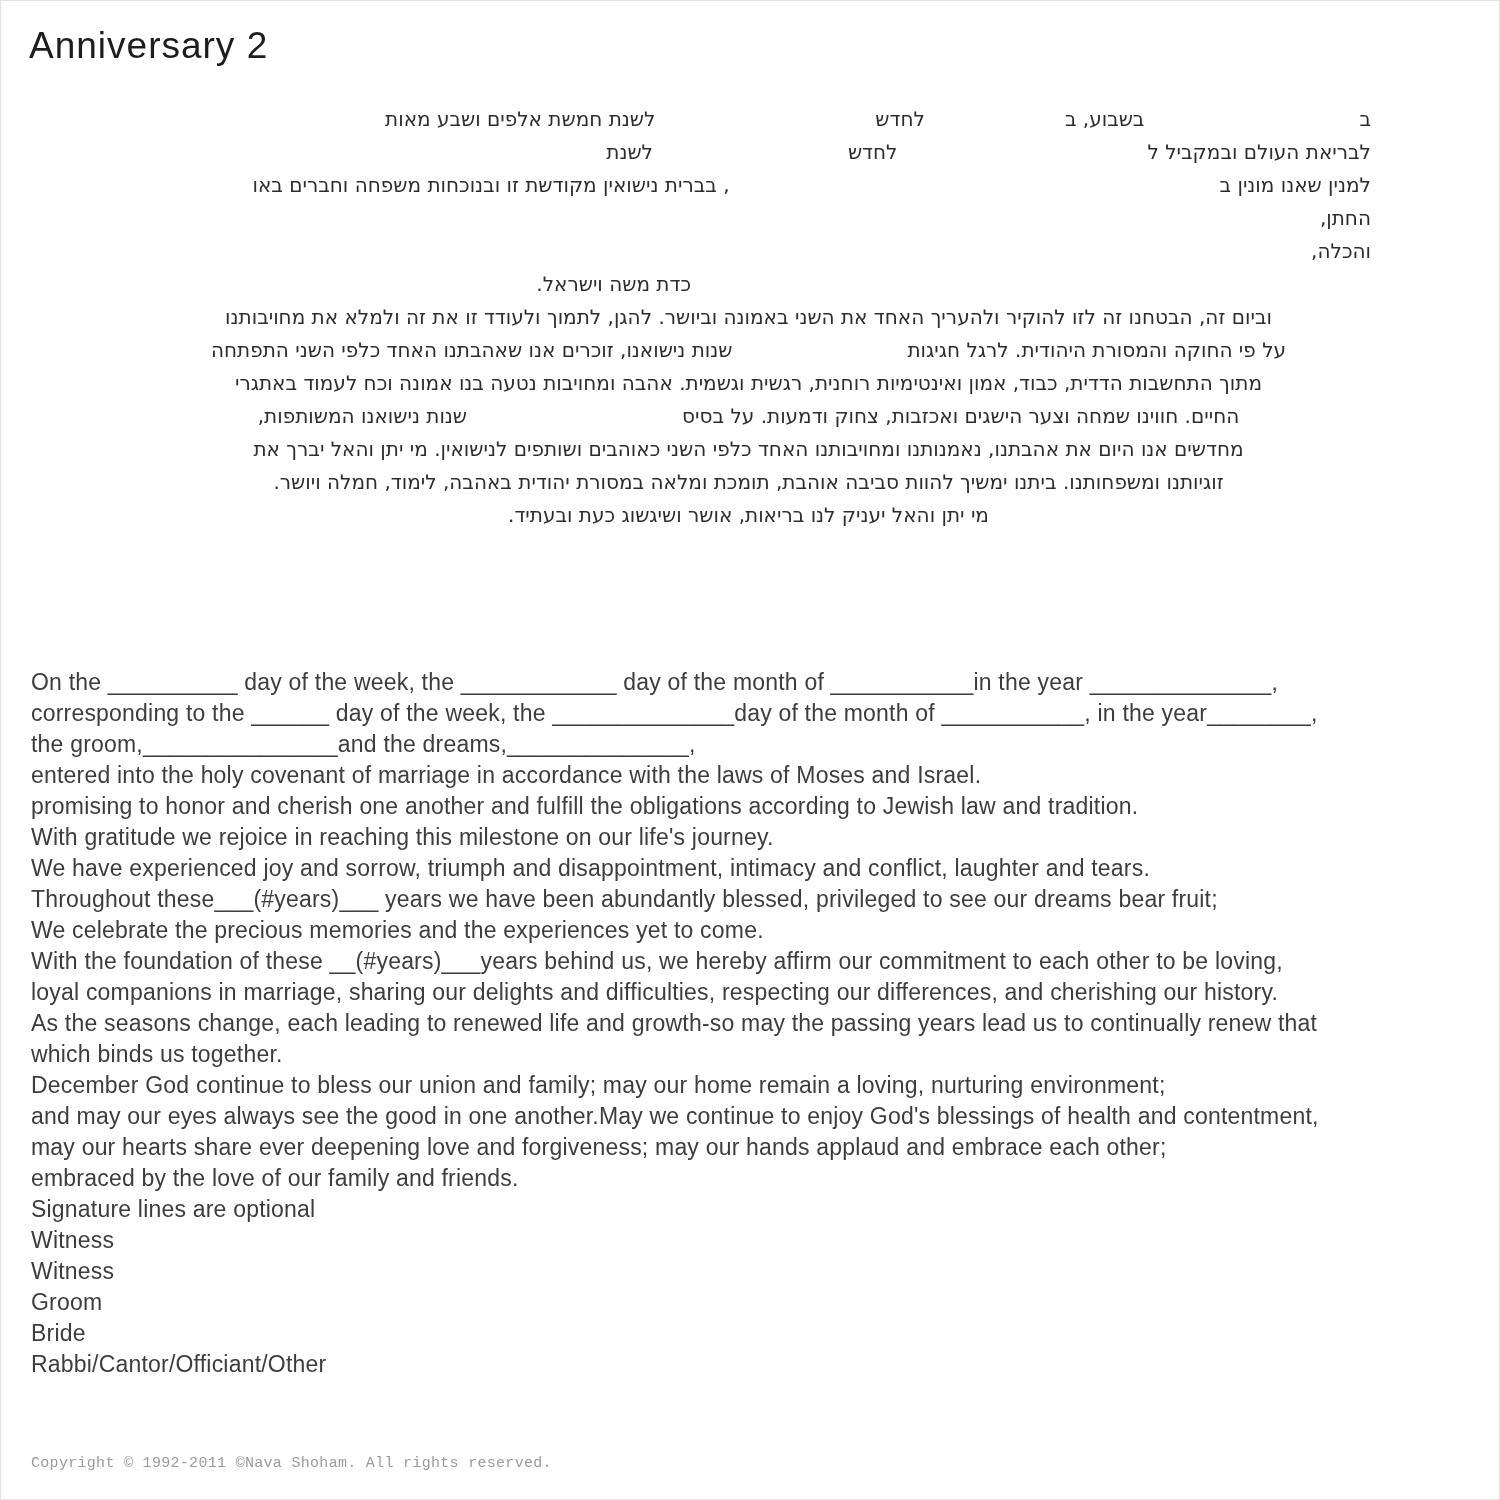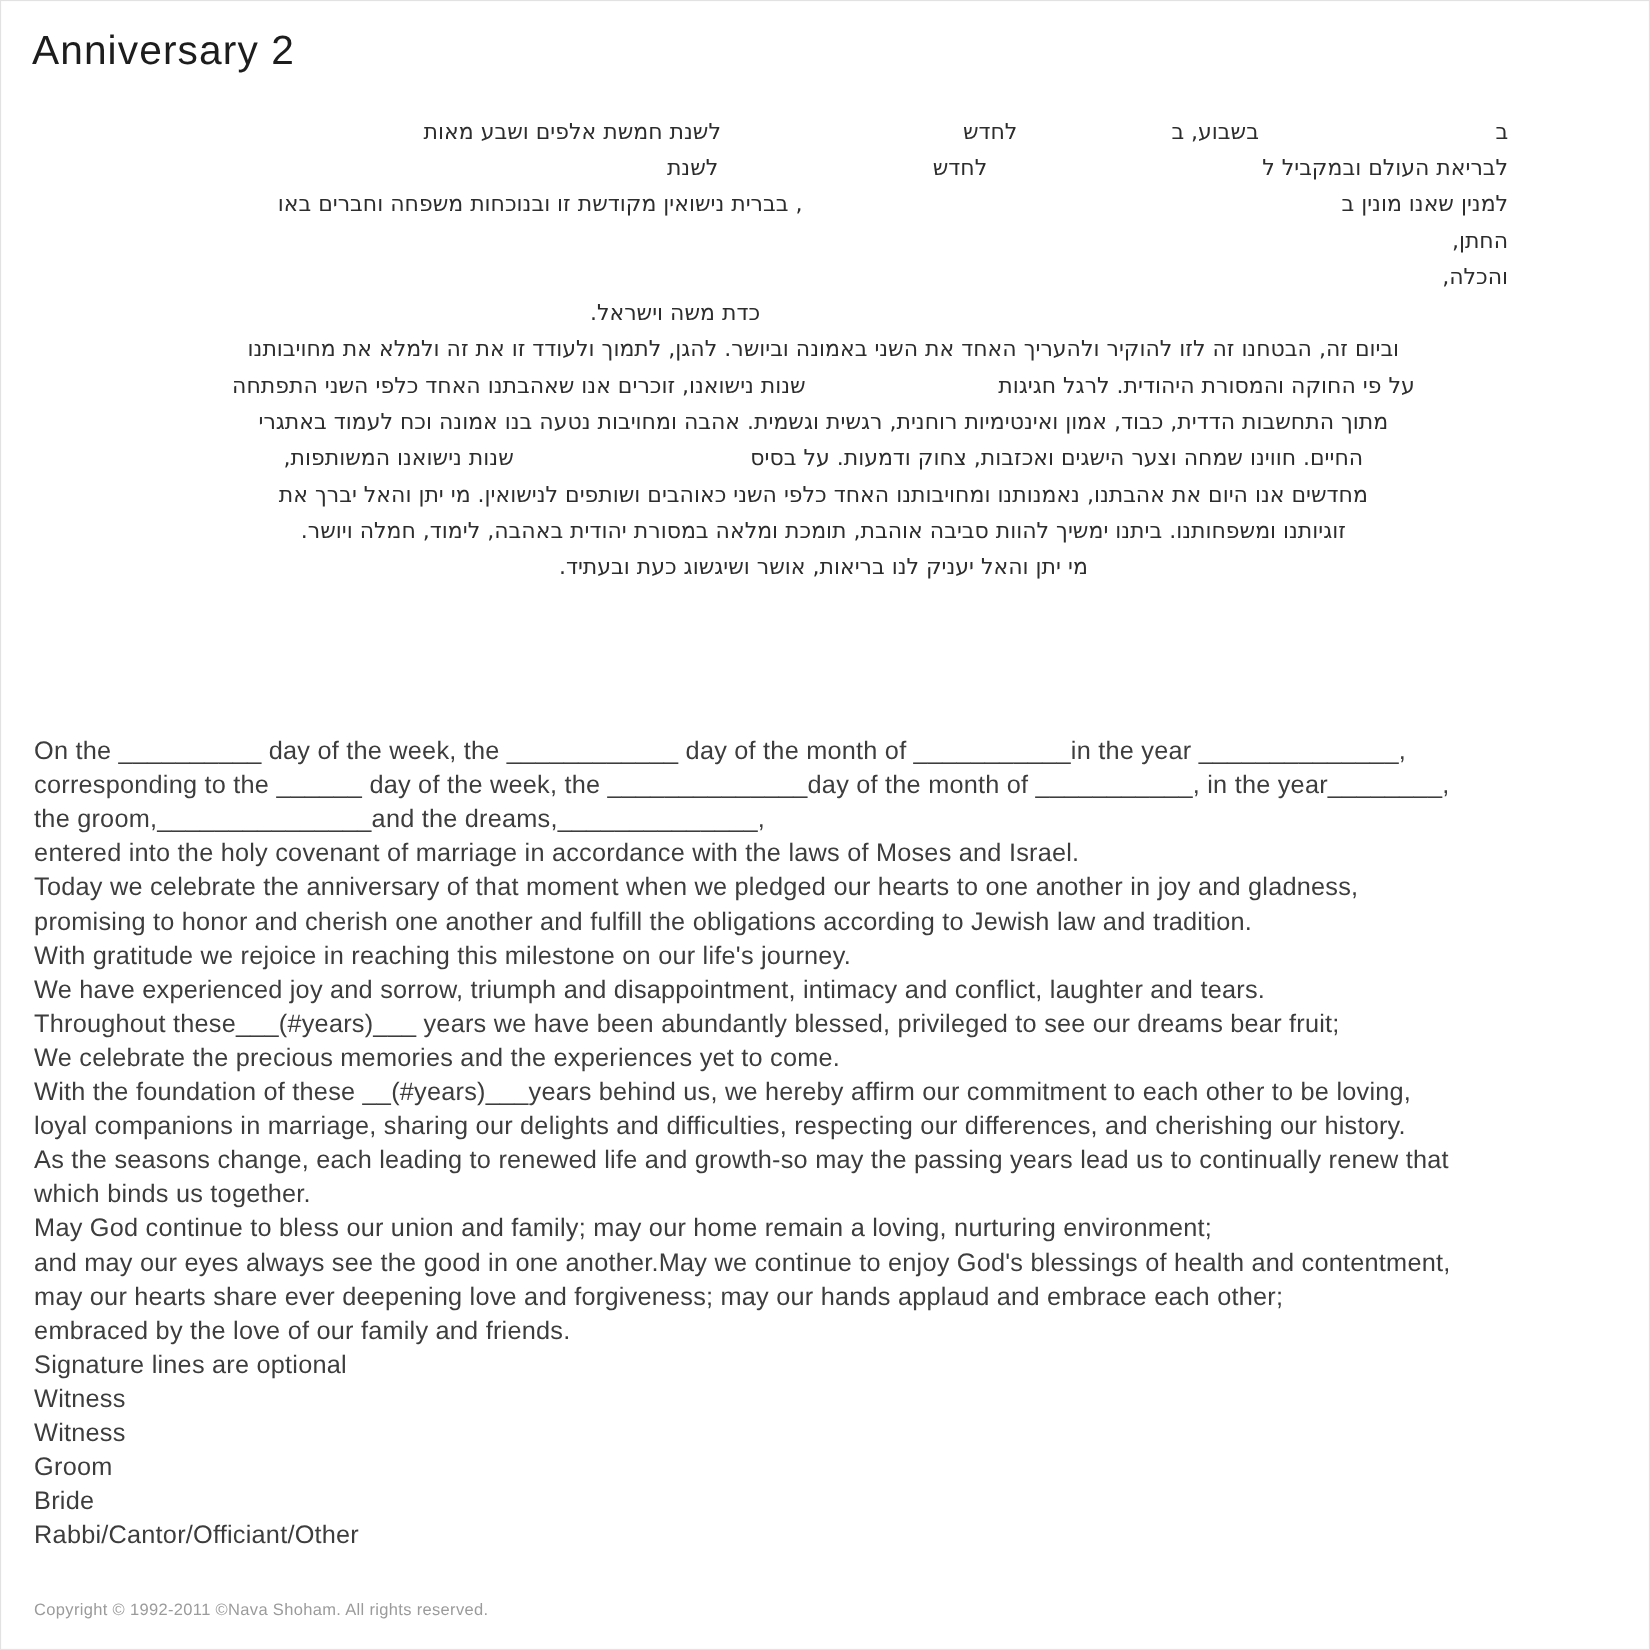--- a/index.html
+++ b/index.html
@@ -42,21 +42,21 @@
     position:absolute; top:666px; left:30px; right:18px;
     direction:ltr;
     font-family:"Liberation Sans", sans-serif;
     font-size:23px;
     letter-spacing:0.2px;
     color:#3d3d3d;
   }
   .english .text-line { line-height:31px; white-space:pre-wrap; }
   .footer {
     position:absolute; left:30px; top:1454px;
-    font-family:Liberation Sans, sans-serif;
+    font-family:Liberation Mono, monospace;
     font-size:15px;
     color:#9b9b9b;
     letter-spacing:0.3px;
   }
 </style>
 </head>
 <body>
 
 <div class="page" data-name="ketubah-page">
 
@@ -77,31 +77,30 @@
       <div class="h-line center" data-name="hebrew-paragraph-line"><span class="seg" data-name="hebrew-text">זוגיותנו ומשפחותנו. ביתנו ימשיך להוות סביבה אוהבת, תומכת ומלאה במסורת יהודית באהבה, לימוד, חמלה ויושר.</span></div>
       <div class="h-line center" data-name="hebrew-paragraph-line"><span class="seg" data-name="hebrew-text">מי יתן והאל יעניק לנו בריאות, אושר ושיגשוג כעת ובעתיד.</span></div>
     </section>
 
   <section class="english" dir="ltr" data-name="english-section">
     <div data-name="english-body">
         <div class="text-line" data-name="english-text-line">On the __________ day of the week, the ____________ day of the month of ___________in the year ______________,</div>
         <div class="text-line" data-name="english-text-line">corresponding to the ______ day of the week, the ______________day of the month of ___________, in the year________,</div>
         <div class="text-line" data-name="english-text-line">the groom,_______________and the dreams,______________,</div>
         <div class="text-line" data-name="english-text-line">entered into the holy covenant of marriage in accordance with the laws of Moses and Israel.</div>
-        <div class="text-line" data-name="english-text-line">Today we celebrate the anniversary of that moment when we pledged our hearts to one another in joy and gladness,</div>
         <div class="text-line" data-name="english-text-line">promising to honor and cherish one another and fulfill the obligations according to Jewish law and tradition.</div>
         <div class="text-line" data-name="english-text-line">With gratitude we rejoice in reaching this milestone on our life's journey.</div>
         <div class="text-line" data-name="english-text-line">We have experienced joy and sorrow, triumph and disappointment, intimacy and conflict, laughter and tears.</div>
         <div class="text-line" data-name="english-text-line">Throughout these___(#years)___ years we have been abundantly blessed, privileged to see our dreams bear fruit;</div>
         <div class="text-line" data-name="english-text-line">We celebrate the precious memories and the experiences yet to come.</div>
         <div class="text-line" data-name="english-text-line">With the foundation of these __(#years)___years behind us, we hereby affirm our commitment to each other to be loving,</div>
         <div class="text-line" data-name="english-text-line">loyal companions in marriage, sharing our delights and difficulties, respecting our differences, and cherishing our history.</div>
         <div class="text-line" data-name="english-text-line">As the seasons change, each leading to renewed life and growth-so may the passing years lead us to continually renew that</div>
         <div class="text-line" data-name="english-text-line">which binds us together.</div>
-        <div class="text-line" data-name="english-text-line">May God continue to bless our union and family; may our home remain a loving, nurturing environment;</div>
+        <div class="text-line" data-name="english-text-line">December God continue to bless our union and family; may our home remain a loving, nurturing environment;</div>
         <div class="text-line" data-name="english-text-line">and may our eyes always see the good in one another.May we continue to enjoy God's blessings of health and contentment,</div>
         <div class="text-line" data-name="english-text-line">may our hearts share ever deepening love and forgiveness; may our hands applaud and embrace each other;</div>
         <div class="text-line" data-name="english-text-line">embraced by the love of our family and friends.</div>
       </div>
     <div class="text-line" data-name="signature-note">Signature lines are optional</div>
     <div data-name="signature-lines">
         <div class="text-line" data-name="signature-label">Witness</div>
         <div class="text-line" data-name="signature-label">Witness</div>
         <div class="text-line" data-name="signature-label">Groom</div>
         <div class="text-line" data-name="signature-label">Bride</div>

